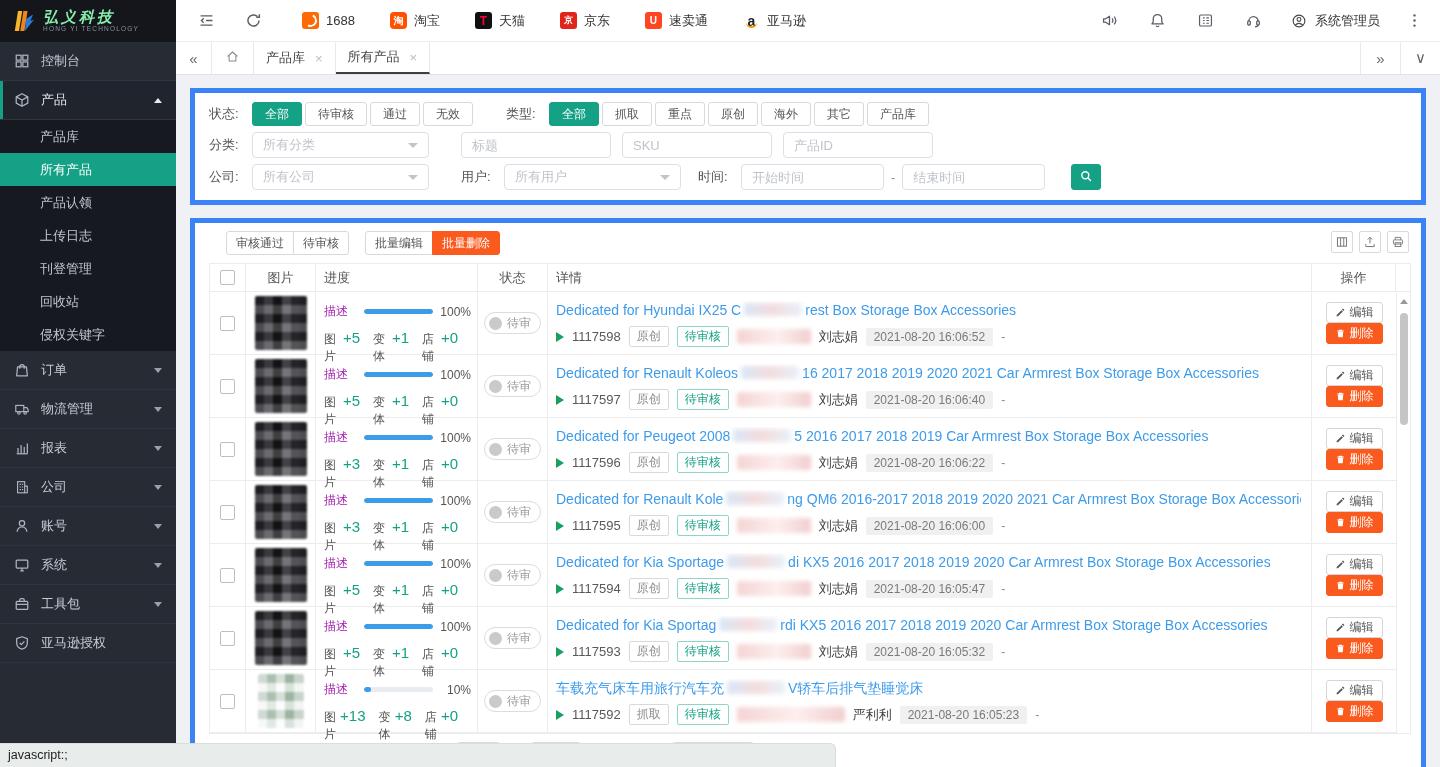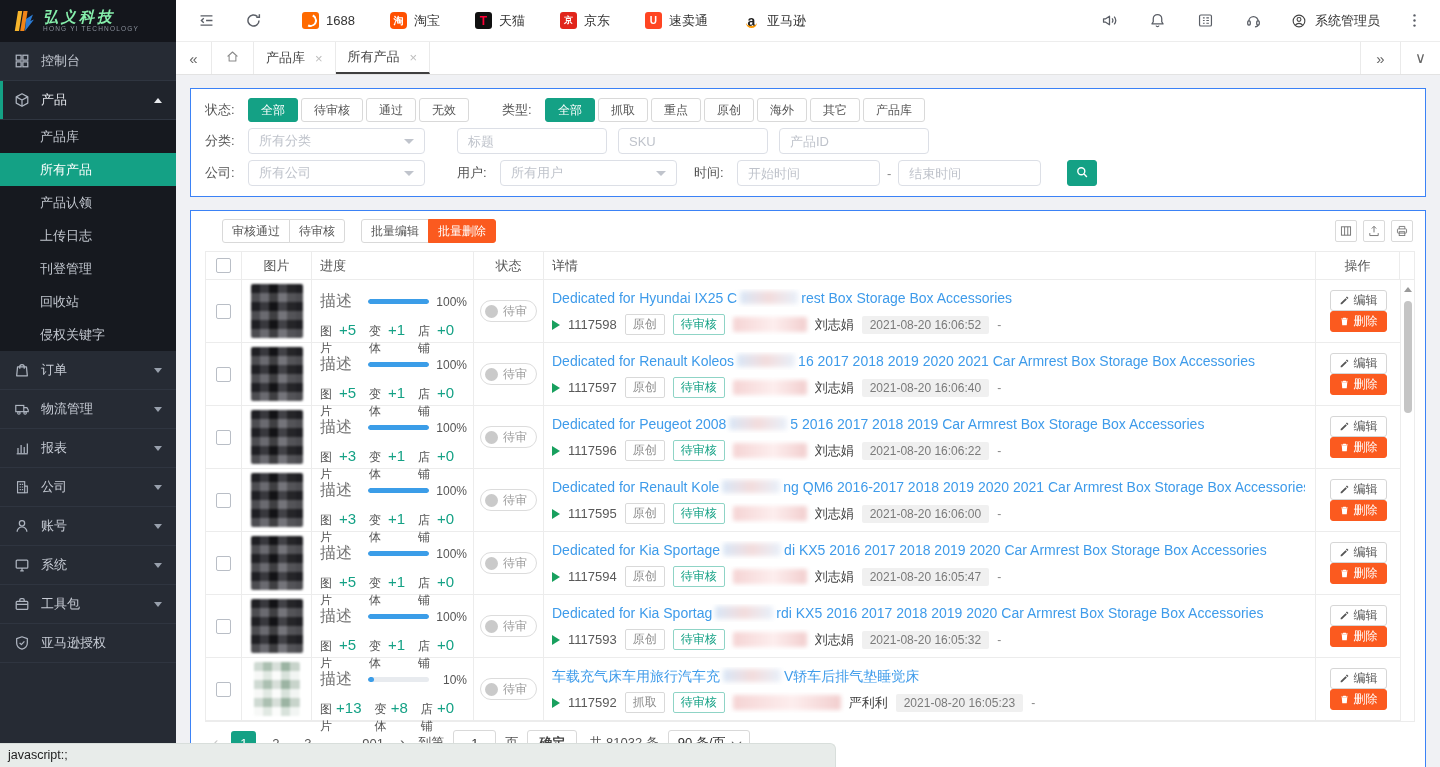--- a/index.html
+++ b/index.html
@@ -61,21 +61,21 @@
   .tab.home { padding:0 13px; }
   .tab.home svg { width:15px; height:15px; }
   .tab.active { border-bottom:2px solid #3F3F3F; }
   .tab-x { margin-left:10px; color:#BDBDBD; font-size:13px; line-height:11px; }
   .tabs { display:flex; align-items:stretch; }
   .tabs .tab { display:inline-flex; }
   .tab-spacer { flex:1; }
 
   
   .content { flex:1; background:#F0F1F4; padding:13px 14px 0 14px; overflow:hidden; }
-  .panel { background:#fff; border:1px solid #3b82f6; }
+  .panel { background:#fff; border:5px solid #3b82f6; }
 
   
   .filter-panel { padding:9px 14px 10px 14px; margin-bottom:13px; }
   .f-row { display:flex; align-items:center; margin-top:6px; }
   .f-row:first-child { margin-top:0; }
   .f-label { display:inline-block; min-width:31px; margin-right:12px; color:#555; font-size:13px; white-space:nowrap; }
   .ml17 { margin-left:17px; } .ml26 { margin-left:26px; } .ml30 { margin-left:30px; } .ml32 { margin-left:32px; } .ml7 { margin-left:11px; }
   .f-group { display:inline-flex; }
   .fbtn { height:24px; padding:0 12px; margin-right:3px; border:1px solid #D9D9D9; background:#fff; color:#555; font-size:12px; border-radius:3px; cursor:pointer; font-family:inherit; }
   .fbtn.on { background:#14A185; border-color:#14A185; color:#fff; }
@@ -84,21 +84,21 @@
   .sel-caret { width:0; height:0; border-left:5px solid transparent; border-right:5px solid transparent; border-top:5px solid #C0C4CC; margin-left:8px; }
   .w177 { width:177px; } .w150 { width:150px; } .w143 { width:143px; }
   .f-input { height:26px; border:1px solid #DCDFE6; border-radius:4px; padding:12px 10px; font-size:13px; color:#333; font-family:inherit; }
   .f-input::placeholder { color:#BFC3CB; }
   .f-dash { margin:0 7px; color:#888; }
   .search-btn { width:30px; height:26px; background:#14A185; border:1px solid #14A185; border-radius:3px; display:inline-flex; align-items:center; justify-content:center; cursor:pointer; }
   .search-btn svg { width:14px; height:14px; }
 
   
   .table-panel { padding:8px 10px 8px 14px; }
-  .toolbar { display:flex; align-items:center; margin:0 0 8px 17px; }
+  .toolbar { display:flex; align-items:flex-start; margin:0 0 8px 17px; }
   .btn-group { display:inline-flex; }
   .btn-group .tbtn:first-child { border-radius:3px 0 0 3px; }
   .btn-group .tbtn:last-child { border-radius:0 3px 3px 0; margin-left:-1px; }
   .ml16 { margin-left:16px; }
   .tbtn { height:24px; padding:0 9px; border:1px solid #D9D9D9; background:#fff; color:#555; font-size:12px; cursor:pointer; font-family:inherit; }
   .tbtn.danger { background:#FB5A1F; border-color:#FB5A1F; color:#fff; }
   .tb-tools { margin-left:auto; display:flex; gap:6px; margin-right:2px; }
   .tool-btn { width:22px; height:22px; border:1px solid #DADADA; border-radius:2px; background:#fff; display:inline-flex; align-items:center; justify-content:center; cursor:pointer; }
   .tool-btn svg { width:14px; height:14px; }
 
@@ -125,21 +125,21 @@
   .pimg { width:52px; height:54px; border-radius:2px; display:inline-block; filter:blur(1.3px); }
   .pimg.dark { background-image:
       repeating-linear-gradient(0deg, rgba(255,255,255,.16) 0 9px, rgba(0,0,0,.28) 9px 18px),
       repeating-linear-gradient(90deg, #2B2B30 0 9px, #4E4E55 9px 18px, #1B1B1E 18px 27px, #5A5A61 27px 36px, #333338 36px 45px); }
   .pimg.light { width:46px; background-image:
       repeating-linear-gradient(0deg, rgba(255,255,255,.55) 0 9px, rgba(120,150,130,.25) 9px 18px),
       repeating-linear-gradient(90deg, #EDF1EE 0 9px, #BECFC2 9px 18px, #F7F8F7 18px 27px, #A9BFAF 27px 36px, #E3E9E4 36px 45px); }
 
   .td.c-prog { padding:11px 6px 0 8px; }
   .prog-line { display:flex; align-items:center; }
-  .p-label { font-size:16px; color:#737373; margin-right:16px; }
+  .p-label { font-size:12px; color:#a21caf; margin-right:16px; }
   .p-track { flex:1; height:5px; border-radius:3px; background:#E8EBEF; overflow:hidden; }
   .p-fill { display:block; height:5px; border-radius:3px; background:#3B9DE8; }
   .p-pct { width:34px; text-align:right; font-size:12px; color:#555; margin-left:4px; }
   .cnt-line { margin-top:9px; display:flex; align-items:baseline; }
   .c-k { font-size:12px; color:#555; margin-right:2px; }
   .c-v { font-size:15px; color:#14A185; margin-right:13px; font-weight:500; }
 
   .st-pill { display:inline-flex; align-items:center; height:22px; border:1px solid #DCDCDC; border-radius:11px; padding:0 9px 0 4px; gap:5px; color:#9B9B9B; font-size:12px; background:#fff; }
   .st-dot { width:13px; height:13px; border-radius:50%; background:#CACACA; }
 

